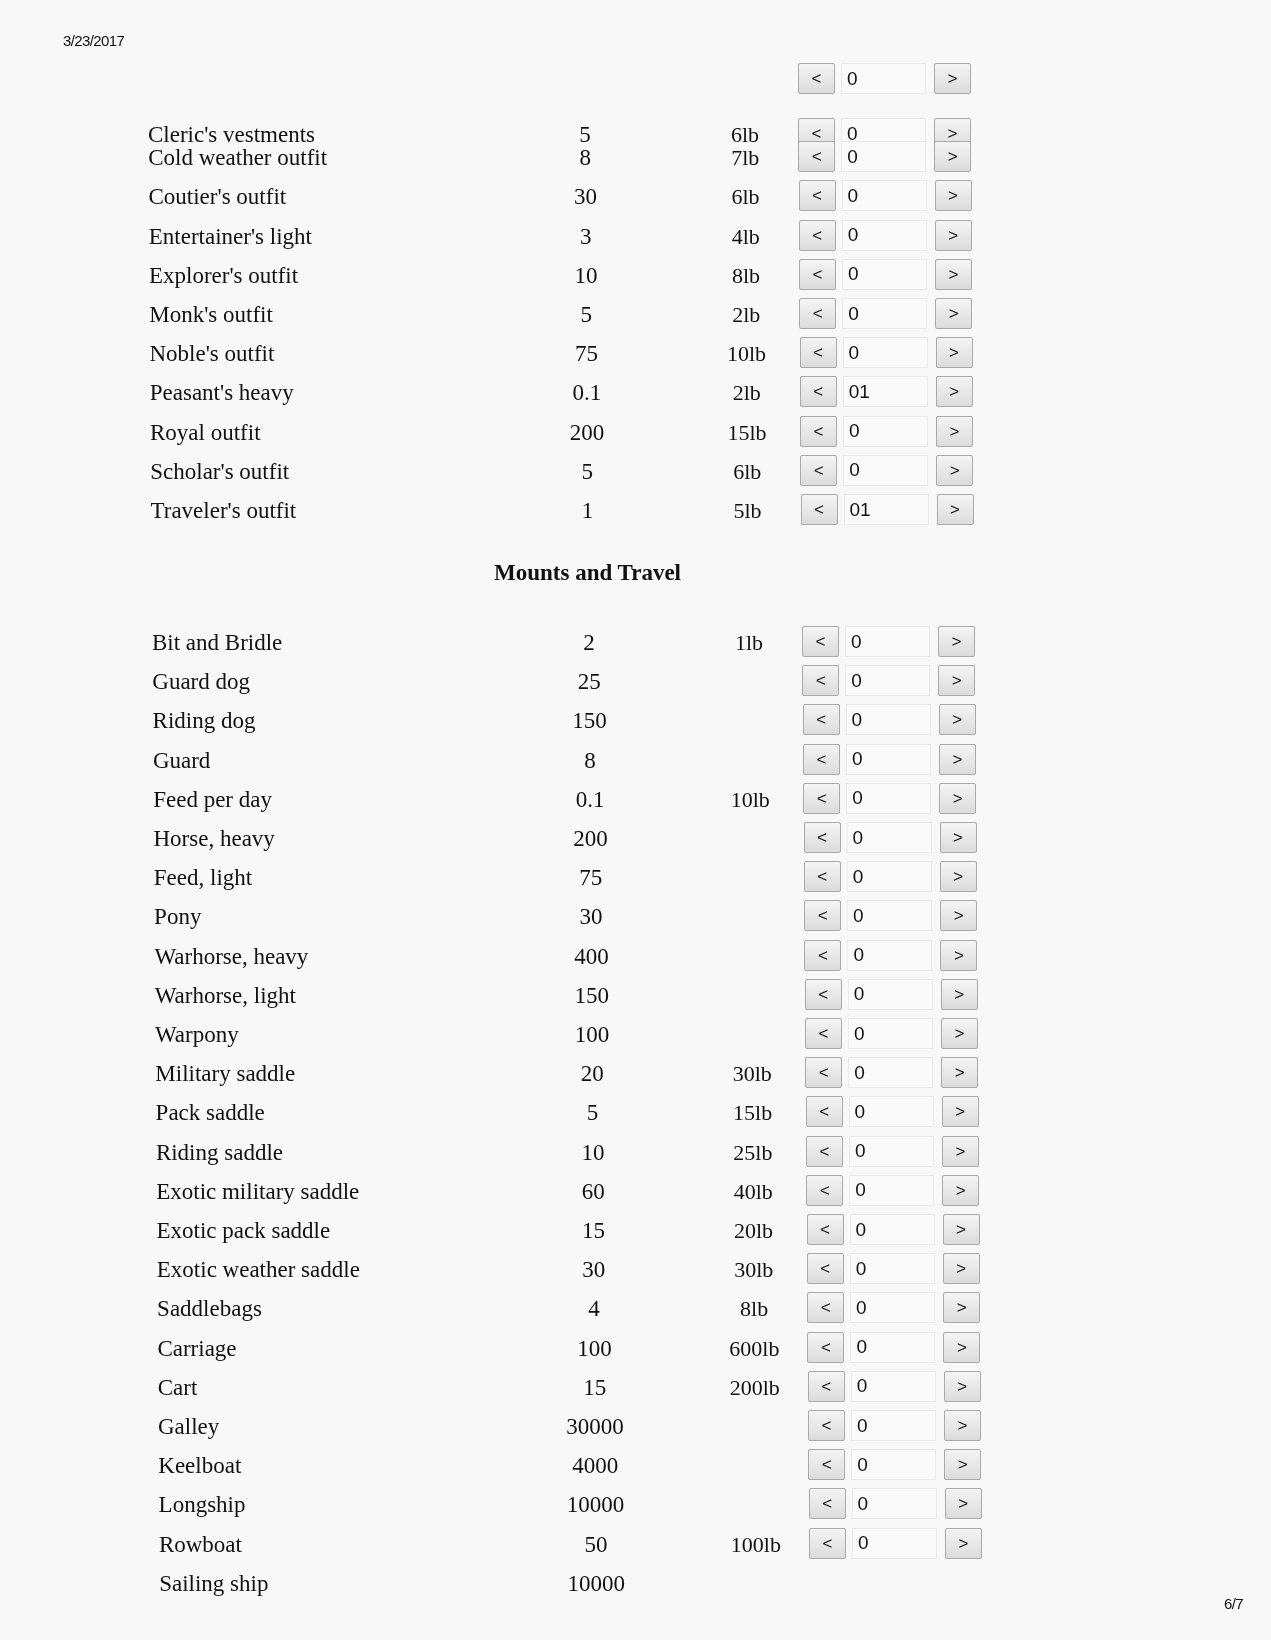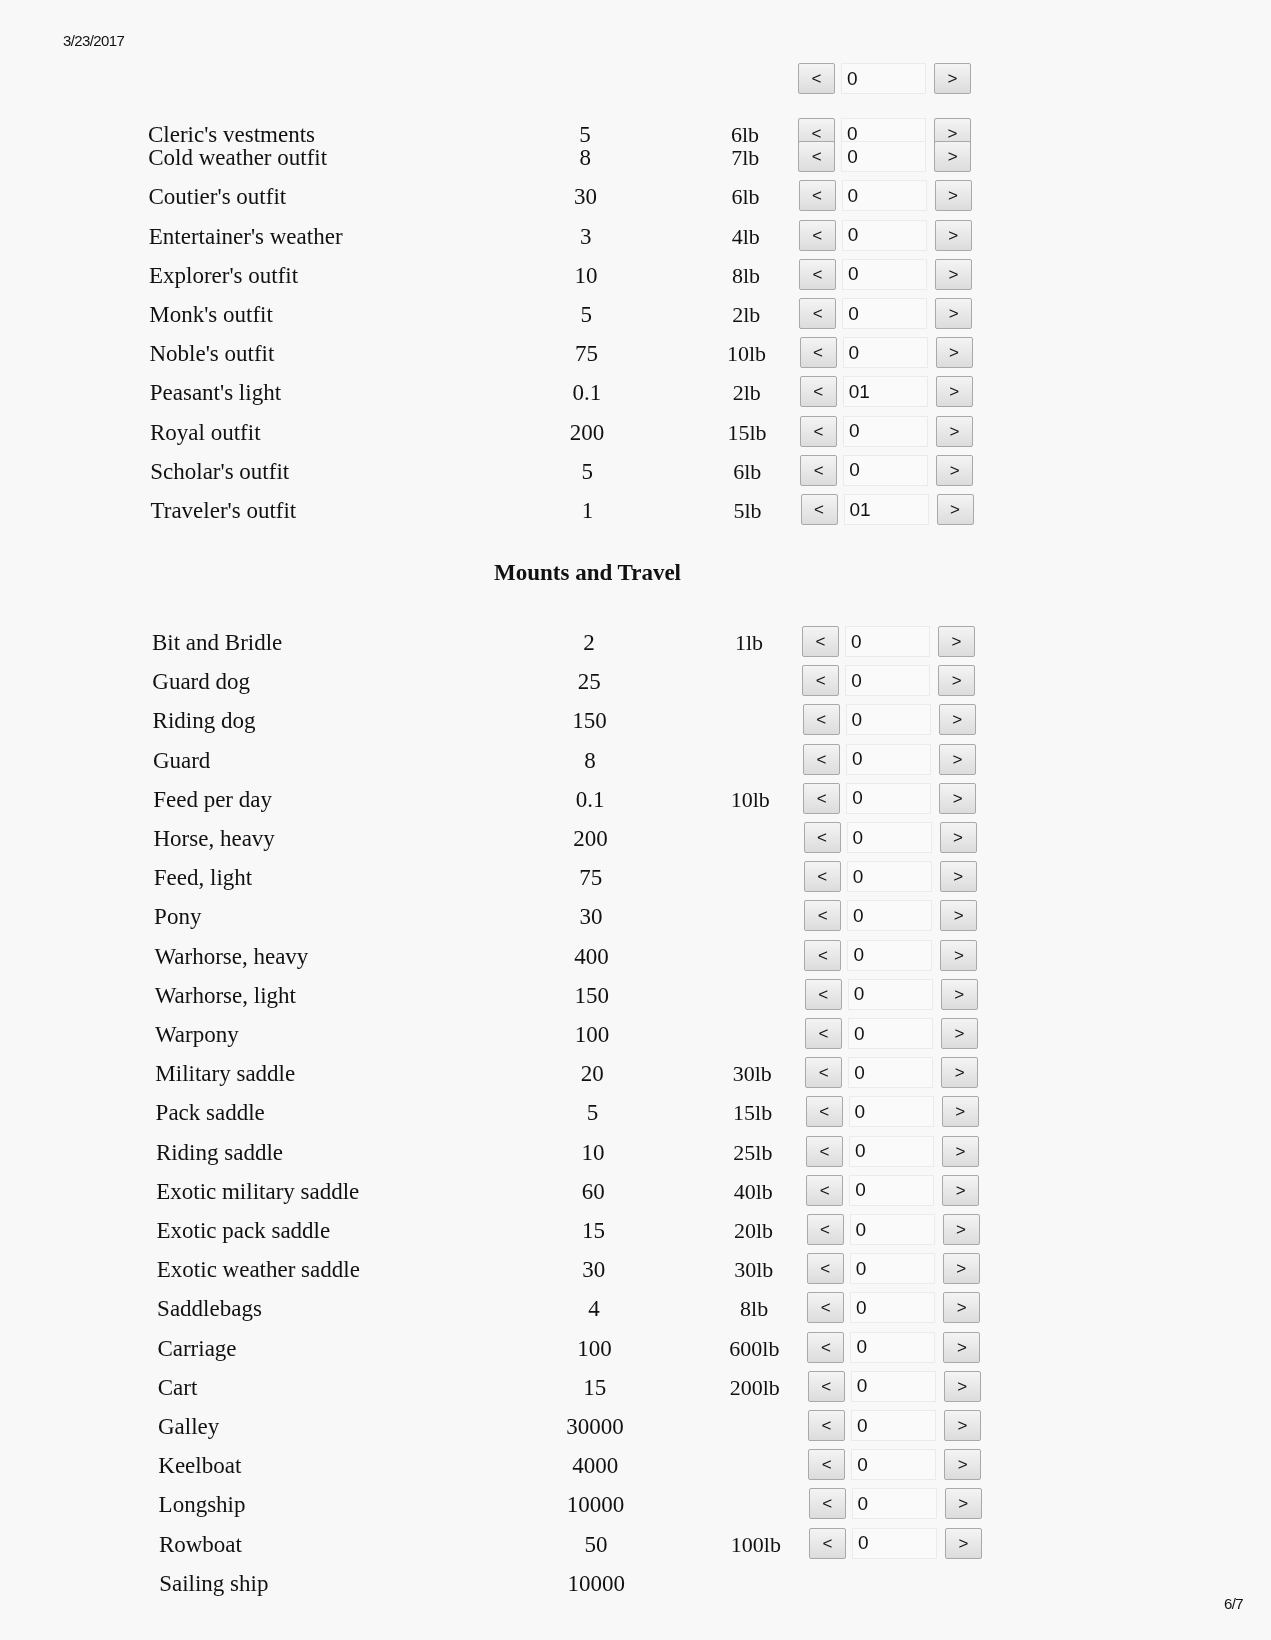--- a/index.html
+++ b/index.html
@@ -96,21 +96,21 @@
       <span class="name">Coutier's outfit</span>
       <span class="cost">30</span>
       <span class="weight">6lb</span>
       <div class="stepper">
         <button class="btn dec">&lt;</button>
         <input class="qty" type="text" value="0" style="">
         <button class="btn inc">&gt;</button>
       </div>
     </div>
     <div class="row" style="top: 217.6px; left: 0.75px;">
-      <span class="name">Entertainer's weather</span>
+      <span class="name">Entertainer's light</span>
       <span class="cost">3</span>
       <span class="weight">4lb</span>
       <div class="stepper">
         <button class="btn dec">&lt;</button>
         <input class="qty" type="text" value="0" style="">
         <button class="btn inc">&gt;</button>
       </div>
     </div>
     <div class="row" style="top: 256.8px; left: 1px;">
       <span class="name">Explorer's outfit</span>
@@ -136,21 +136,21 @@
       <span class="name">Noble's outfit</span>
       <span class="cost">75</span>
       <span class="weight">10lb</span>
       <div class="stepper">
         <button class="btn dec">&lt;</button>
         <input class="qty" type="text" value="0" style="">
         <button class="btn inc">&gt;</button>
       </div>
     </div>
     <div class="row" style="top: 374.4px; left: 1.75px;">
-      <span class="name">Peasant's light</span>
+      <span class="name">Peasant's heavy</span>
       <span class="cost">0.1</span>
       <span class="weight">2lb</span>
       <div class="stepper">
         <button class="btn dec">&lt;</button>
         <input class="qty" type="text" value="01" style="">
         <button class="btn inc">&gt;</button>
       </div>
     </div>
     <div class="row" style="top: 413.6px; left: 2px;">
       <span class="name">Royal outfit</span>

